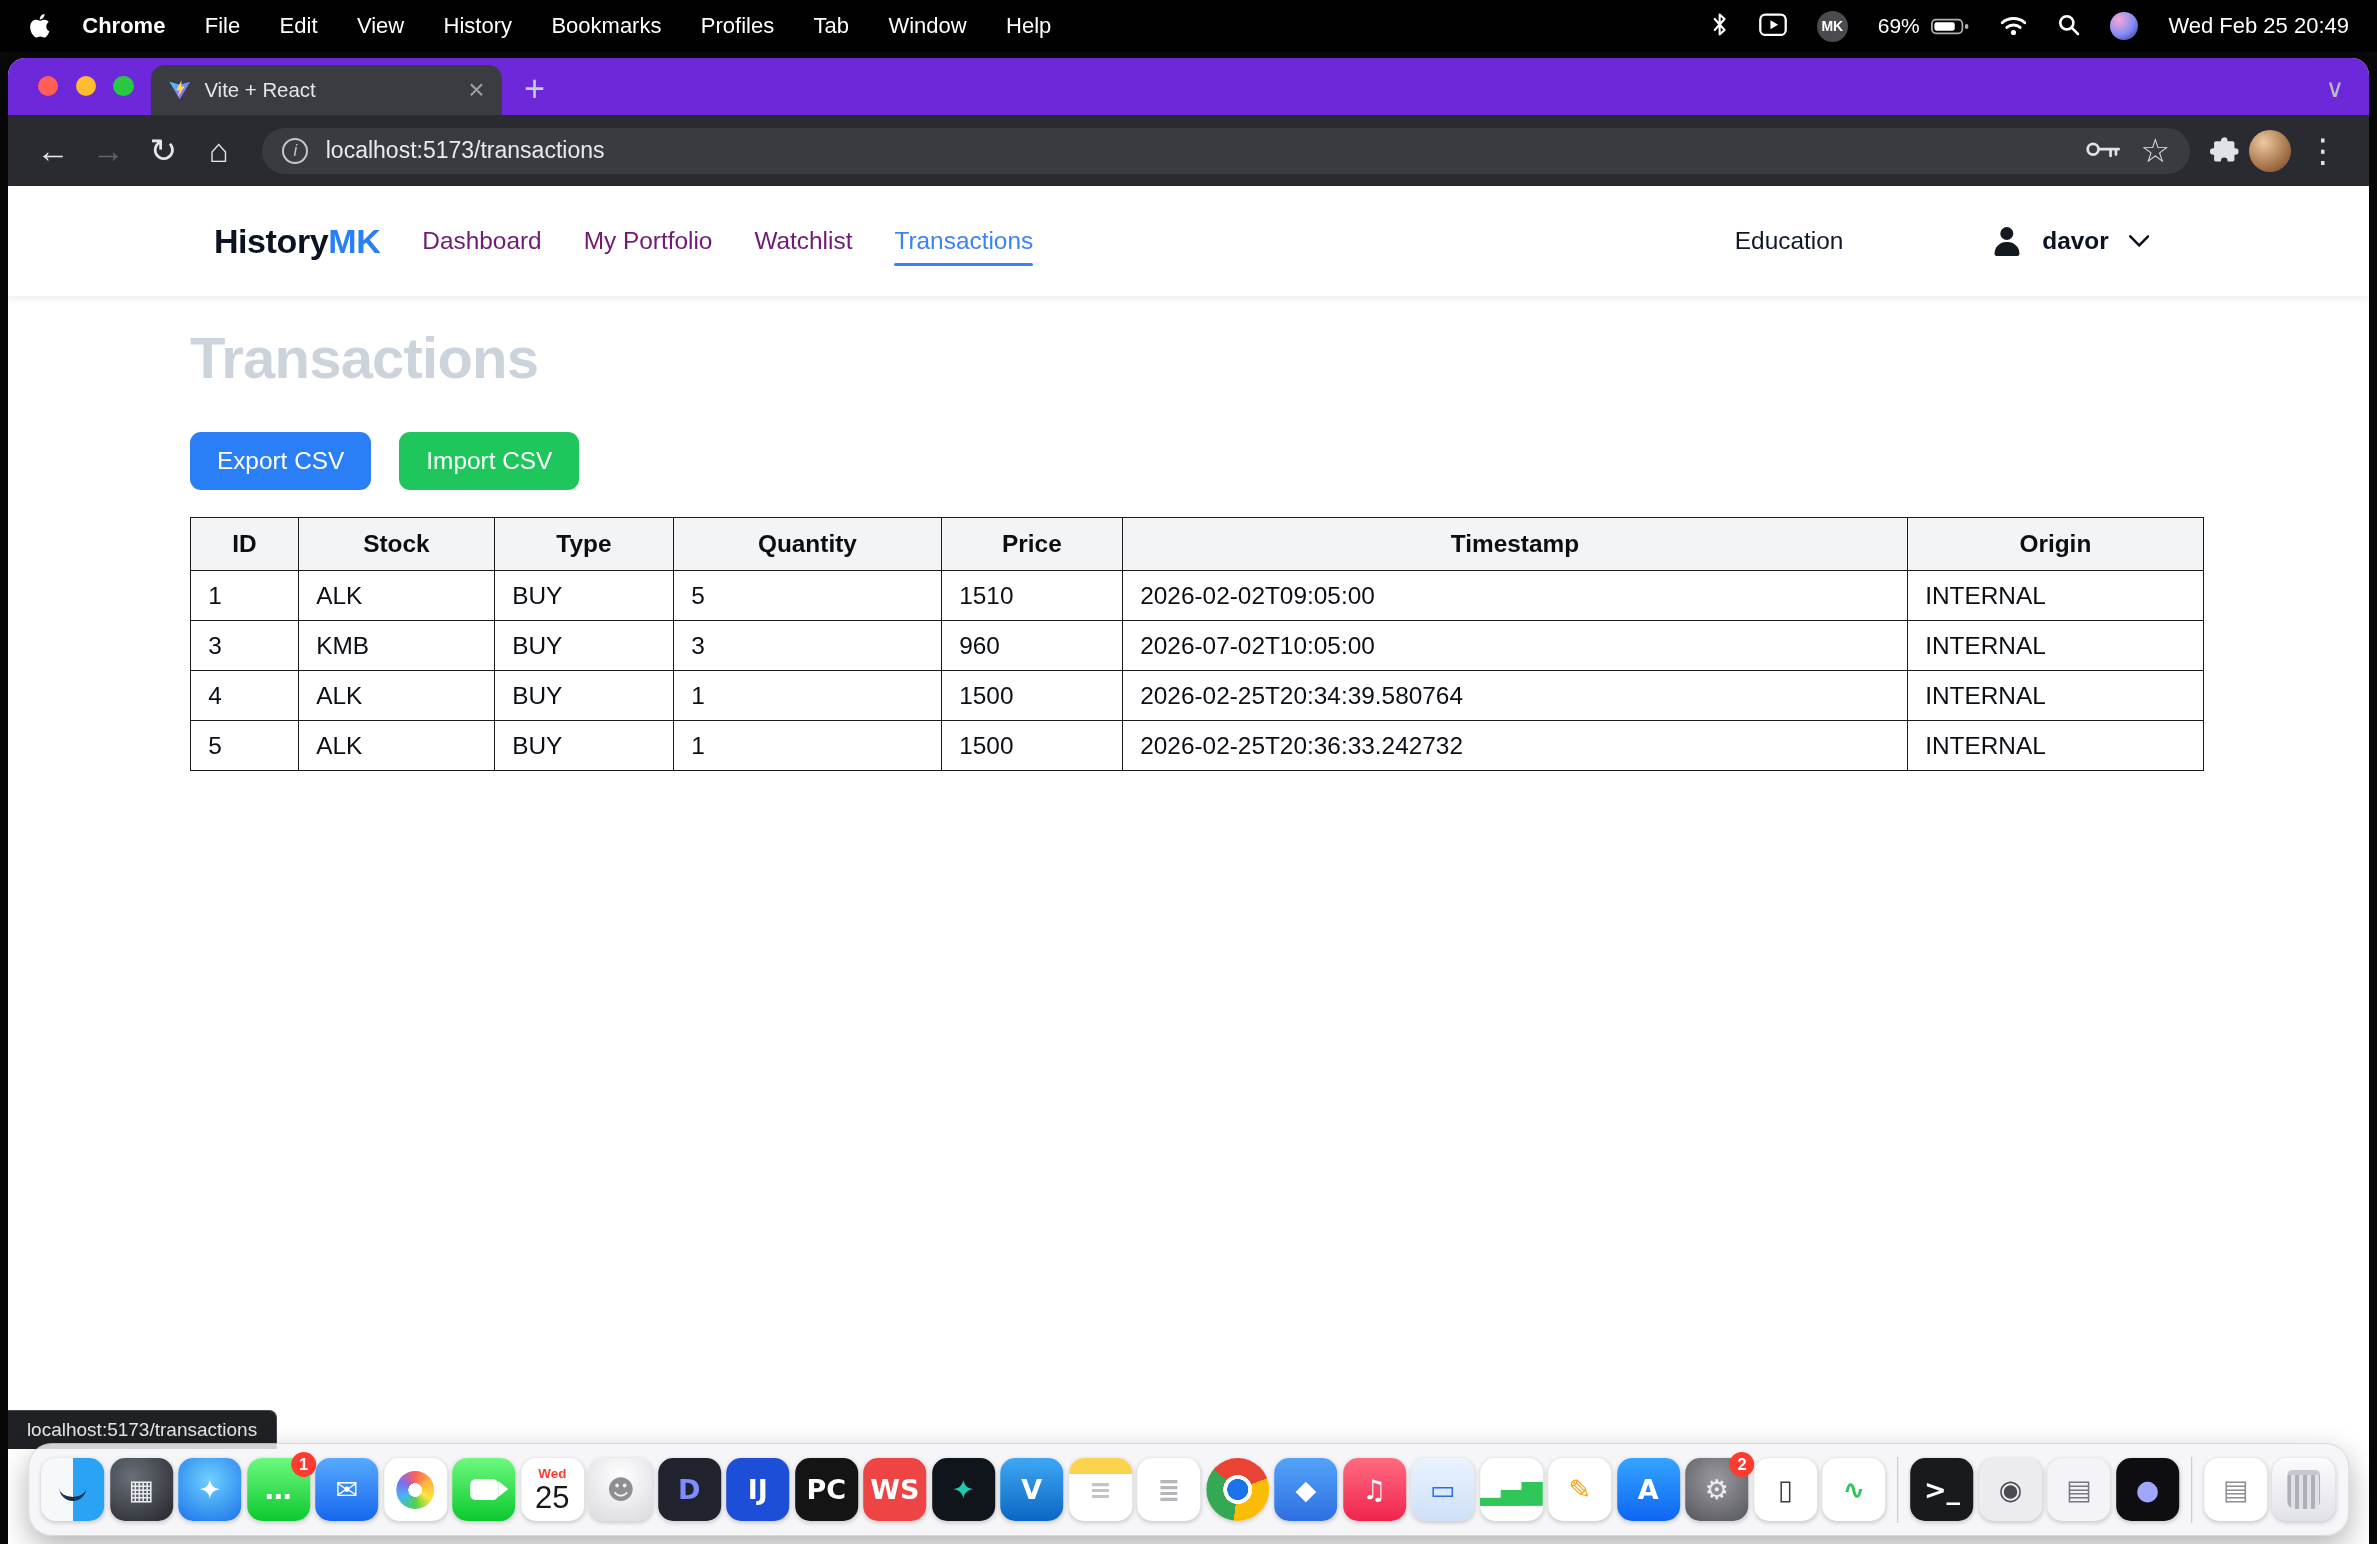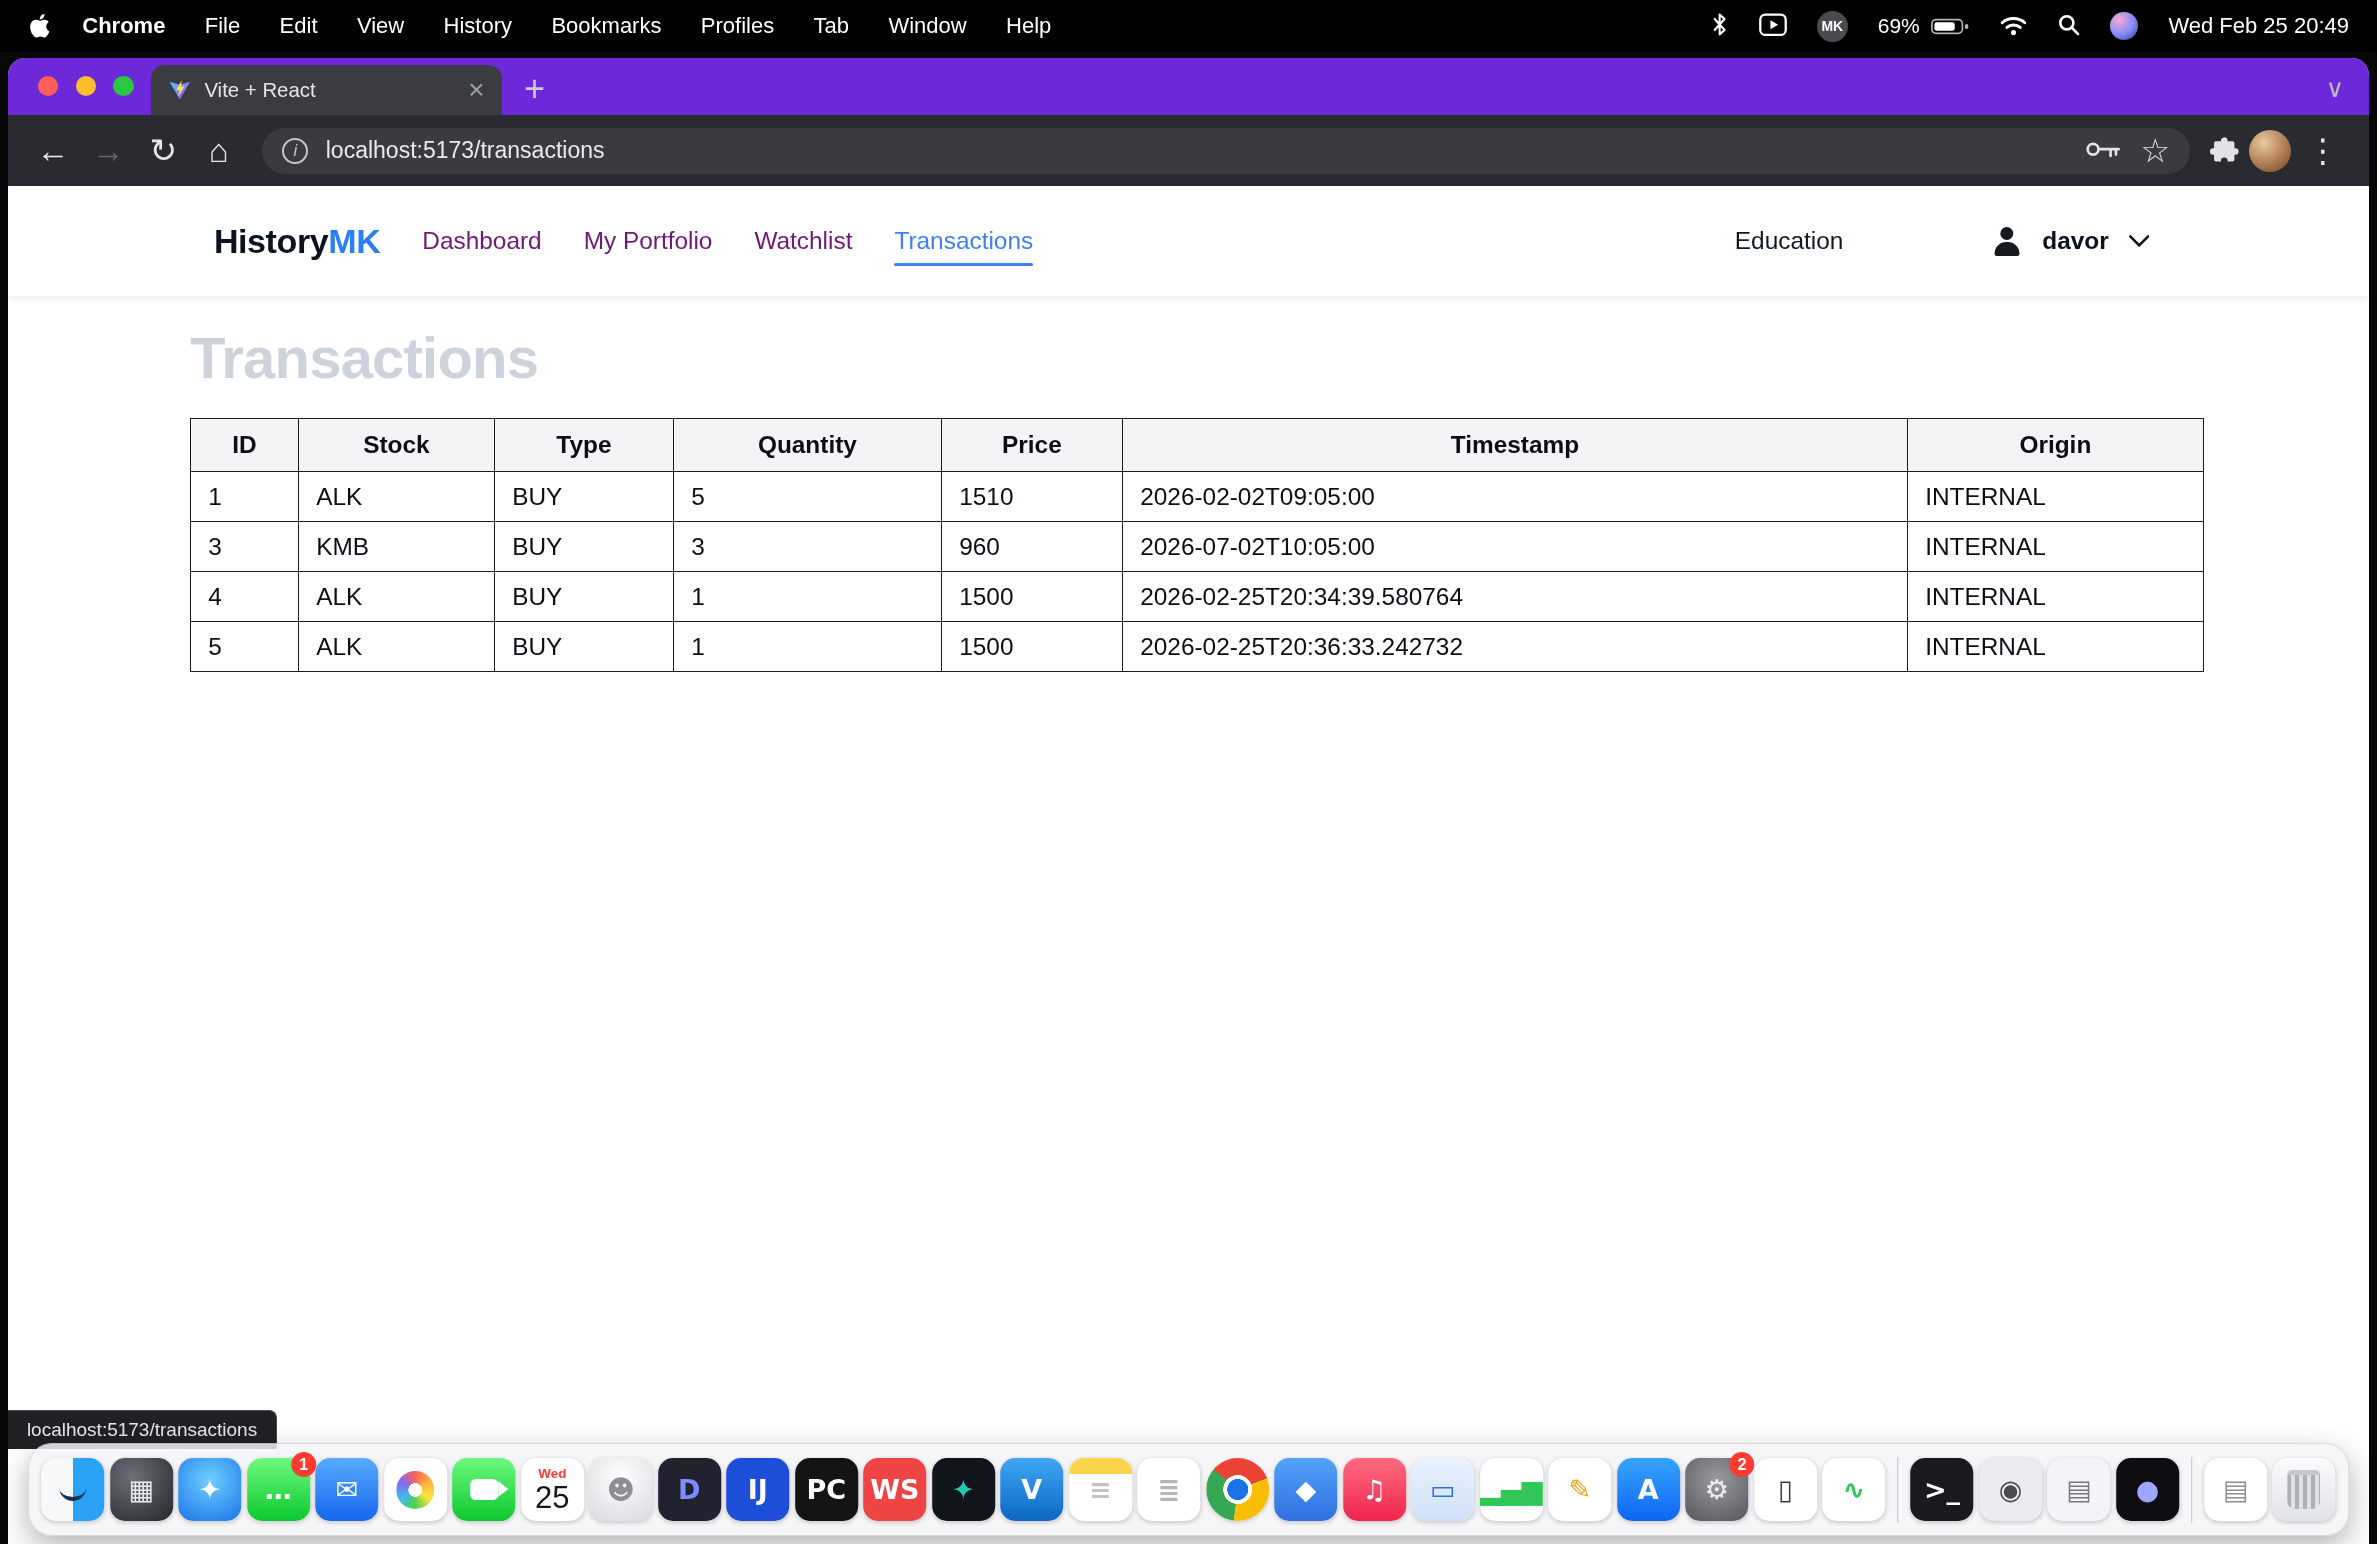--- a/index.html
+++ b/index.html
@@ -254,20 +254,24 @@
         <span class="person-icon"></span>
         <span class="user-name">davor</span>
         <svg width="20.4" height="11.8" viewBox="0 0 16 9" fill="none" stroke="#0b1220" stroke-width="2" stroke-linecap="round">
             <path d="M1 1 L8 8 L15 1"></path>
           </svg>
       </div>
     </div>
 
     <div class="main">
       <h1 class="page-heading">Transactions</h1>
+      <div class="actions">
+        <button class="btn export">Export CSV</button>
+        <button class="btn import">Import CSV</button>
+      </div>
       <table>
           <colgroup>
             <col style="width: 108px;">
             <col style="width: 196px;">
             <col style="width: 179px;">
             <col style="width: 268px;">
             <col style="width: 181px;">
             <col style="width: 785px;">
             <col style="width: 296px;">
           </colgroup>

